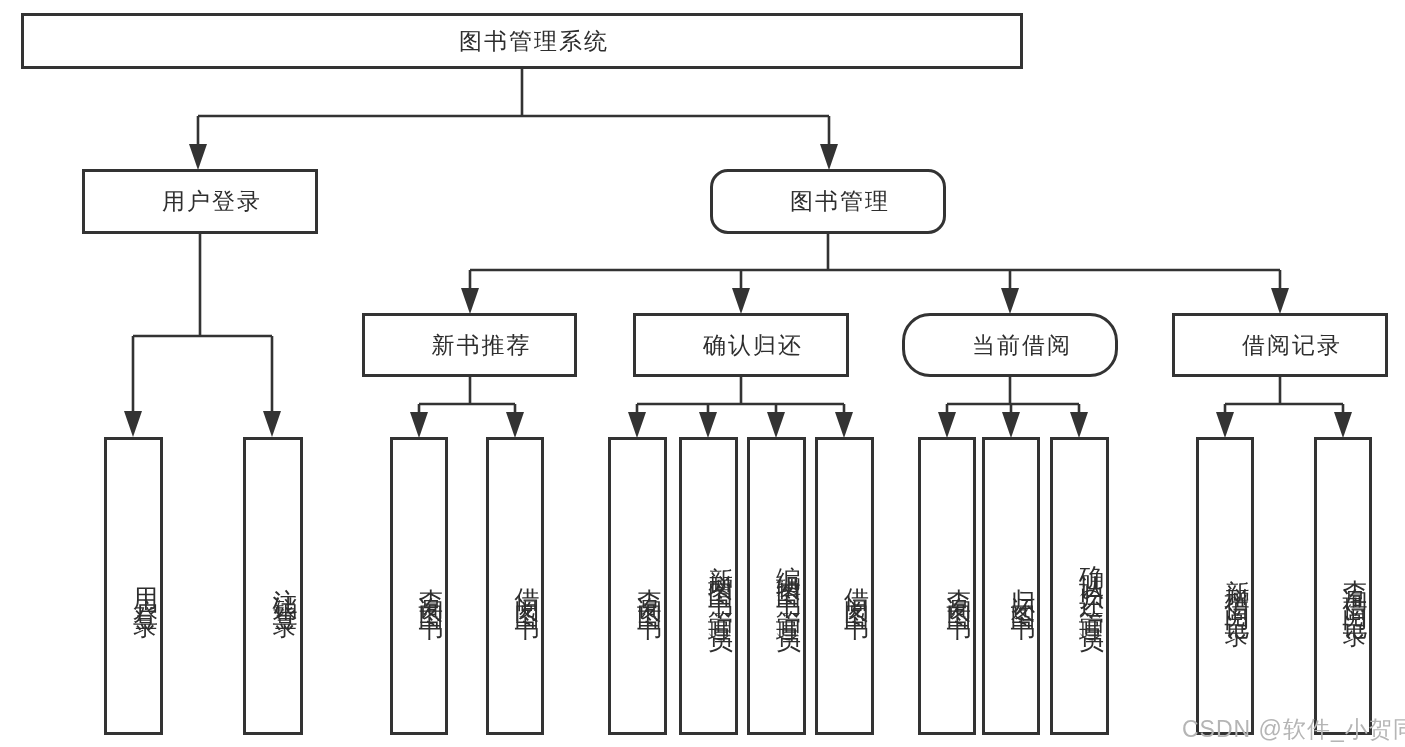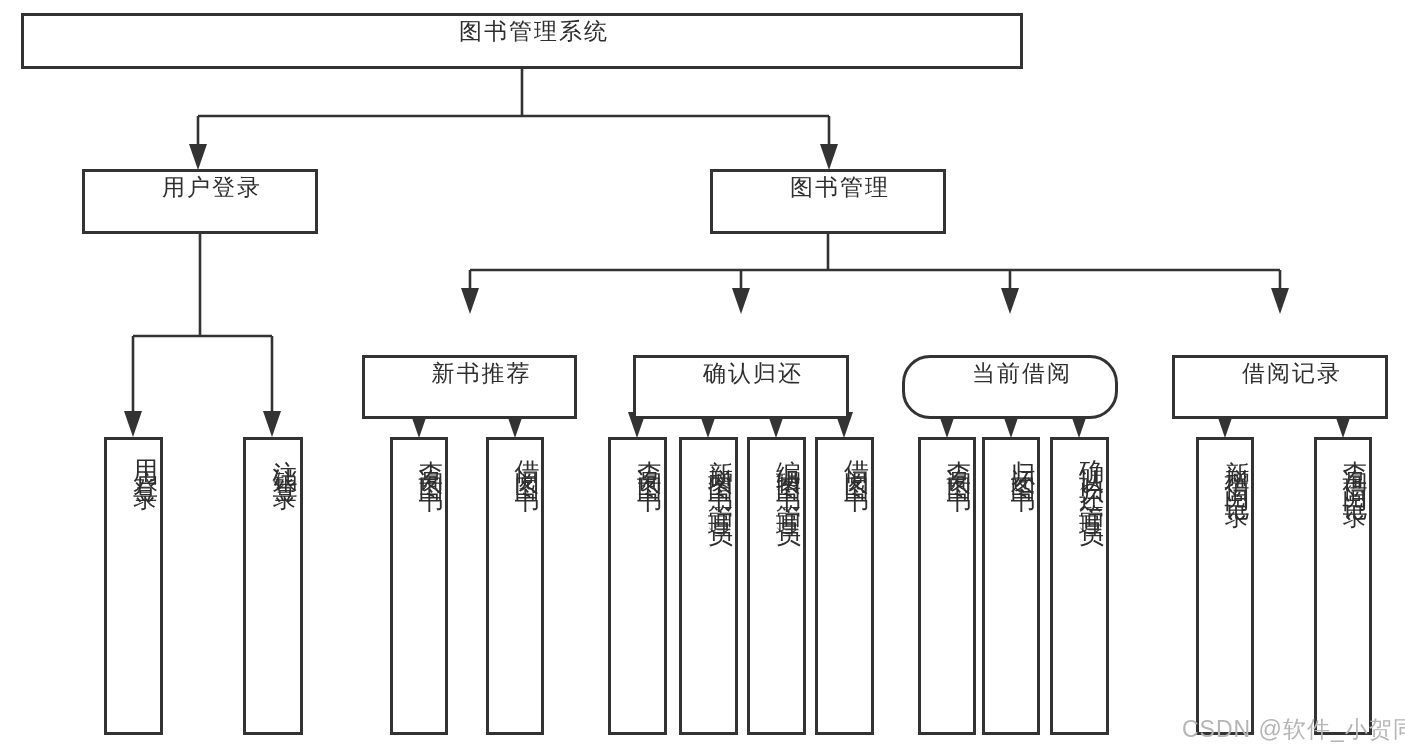--- a/index.html
+++ b/index.html
@@ -13,33 +13,34 @@
     overflow: hidden;
   }
   #wires { position: absolute; left: 0; top: 0; width: 1405px; height: 747px; }
 
   .node {
     position: absolute;
     box-sizing: border-box;
     border: 3px solid #333333;
     background: #ffffff;
     display: flex;
+    align-items: center;
     justify-content: center;
     padding-left: 24px;
   }
   .hbox span {
     font-size: 23px;
     letter-spacing: 2px;
     color: #2e2e2e;
     white-space: nowrap;
   }
   .root  { left: 21px;  top: 13px;  width: 1002px; height: 56px; }
   .l2a   { left: 82px;  top: 169px; width: 236px;  height: 65px; }
-  .l2b   { left: 710px; top: 169px; width: 236px;  height: 65px; }
-  .l3    { top: 313px; height: 64px; margin-top: 42px; }
+  .l2b   { left: 710px; top: 169px; width: 236px;  height: 65px; border-radius: 18px; }
+  .l3    { top: 313px; height: 64px; }
   .l3a   { left: 362px;  width: 215px; }
   .l3b   { left: 633px;  width: 216px; }
   .l3c   { left: 902px;  width: 216px; border-radius: 28px; }
   .l3d   { left: 1172px; width: 216px; }
 
   .vbox  { top: 437px; height: 298px; }
   .vbox span {
     writing-mode: vertical-rl;
     text-orientation: mixed;
     font-size: 25px;

